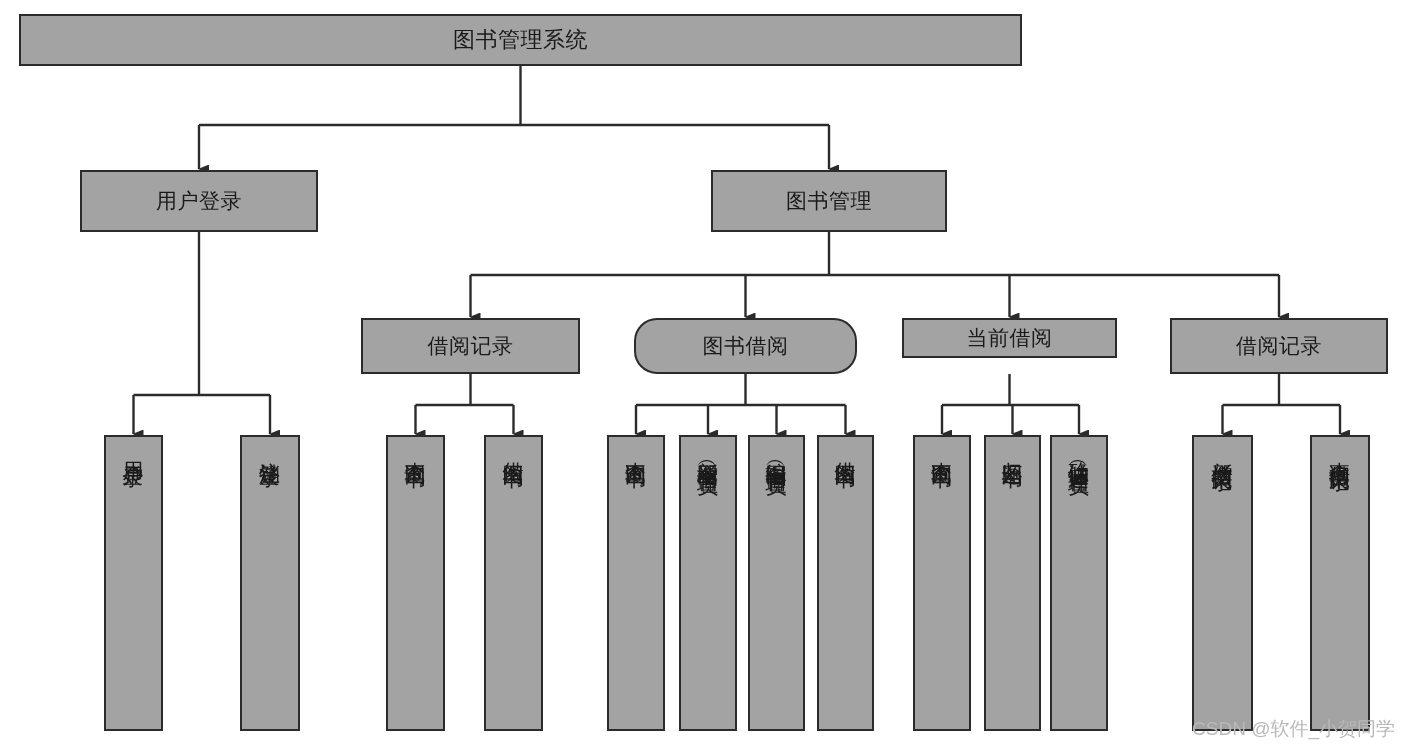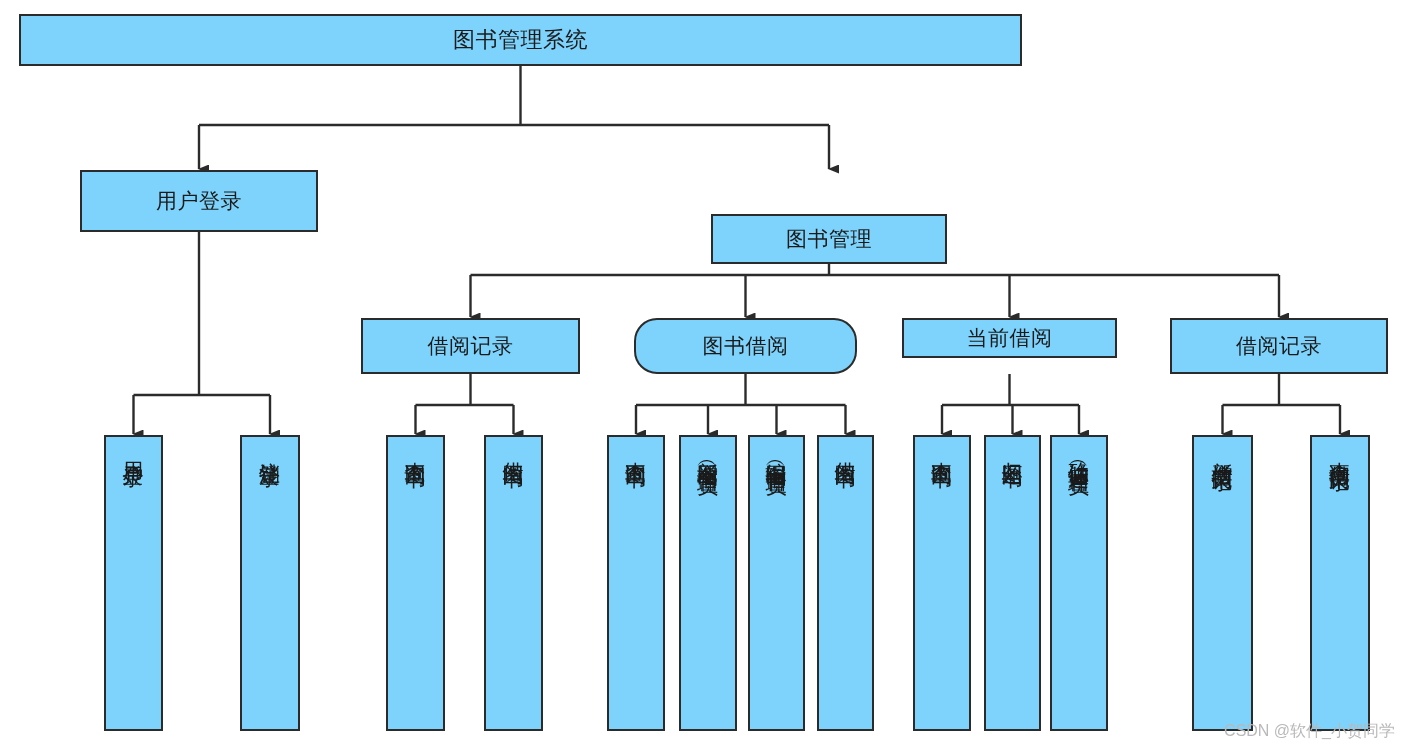--- a/index.html
+++ b/index.html
@@ -22,21 +22,21 @@
     position: absolute;
     left: 0;
     top: 0;
     width: 1405px;
     height: 747px;
     pointer-events: none;
   }
   .node {
     position: absolute;
     box-sizing: border-box;
-    background: #7dd3fc;
+    background: #a3a3a3;
     border: 2px solid #2b2b2b;
     display: flex;
     align-items: center;
     justify-content: center;
     color: #1a1a1a;
     z-index: 2;
   }
   .node .label {
     display: block;
     text-align: center;
@@ -58,21 +58,21 @@
     letter-spacing: 2px;
     white-space: nowrap;
   }
   .node.root .label {
     font-size: 22px;
   }
   #watermark {
     position: absolute;
     right: 10px;
     bottom: 5px;
-    font-size: 16px;
+    font-size: 19px;
     color: #b9b9b9;
     z-index: 5;
     white-space: nowrap;
     font-family: "Liberation Sans", "DejaVu Sans", sans-serif;
   }
 </style>
 </head>
 <body>
 
 <div id="canvas">
@@ -120,21 +120,21 @@
       </g>
   </svg>
 
   <div id="node-layer">
       <div class="node horiz root" style="left: 19px; top: 14px; width: 1003px; height: 52px;">
         <span class="label">图书管理系统</span>
       </div>
       <div class="node horiz" style="left: 80px; top: 170px; width: 238px; height: 62px;">
         <span class="label">用户登录</span>
       </div>
-      <div class="node horiz" style="left: 711px; top: 170px; width: 236px; height: 50px; margin-top: 44px;">
+      <div class="node horiz" style="left: 711px; top: 170px; width: 236px; height: 62px;">
         <span class="label">图书管理</span>
       </div>
       <div class="node horiz" style="left: 361px; top: 318px; width: 219px; height: 56px;">
         <span class="label">借阅记录</span>
       </div>
       <div class="node horiz" style="left: 634px; top: 318px; width: 223px; height: 56px; border-radius: 23px;">
         <span class="label">图书借阅</span>
       </div>
       <div class="node horiz" style="left: 902px; top: 318px; width: 215px; height: 40px;">
         <span class="label">当前借阅</span>

